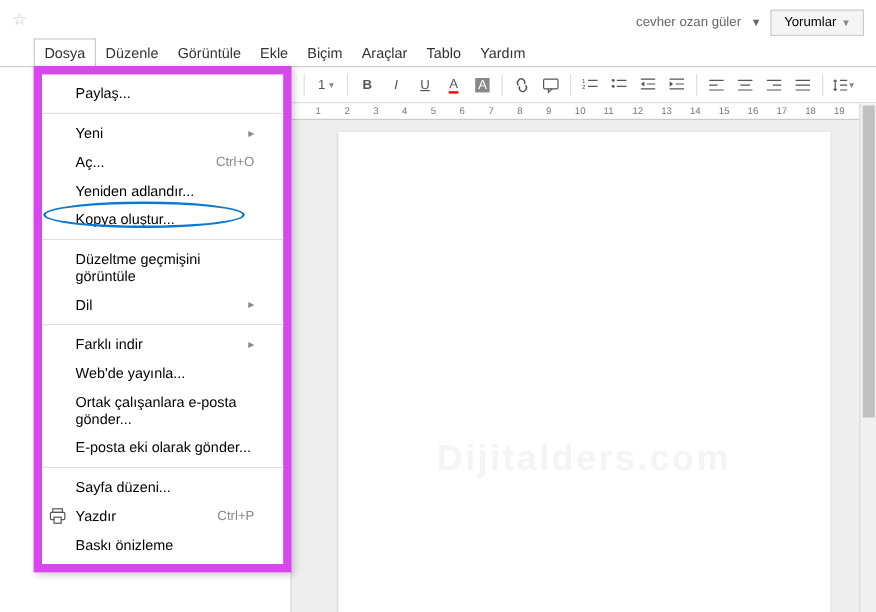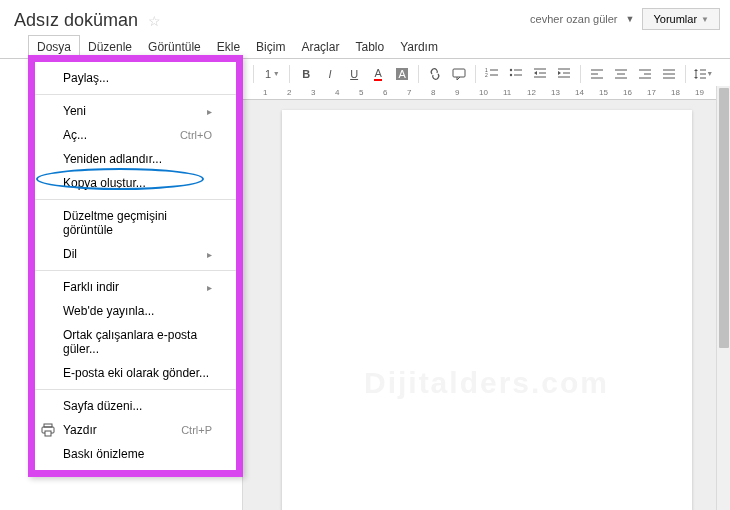--- a/index.html
+++ b/index.html
@@ -44,21 +44,20 @@
   .vscroll { position: absolute; right: 0; top: 0; bottom: 0; width: 14px; background: #f0f0f0; border-left: 1px solid #dadada; }
   .vscroll-thumb { width: 10px; margin: 2px; height: 260px; background: #c0c0c0; border-radius: 1px; }
   
   svg { display: block; }
 </style>
 </head>
 <body>
 
 <div class="header">
   <div class="header-left">
-    <span class="doc-title">Adsız doküman</span>
     <span class="star-icon">☆</span>
   </div>
   <div class="header-right">
     <span class="user-name">cevher ozan güler</span>
     <span class="user-dropdown">▼</span>
     <button class="comments-btn">
       <span>Yorumlar</span>
       <span class="dd-arrow">▼</span>
     </button>
   </div>
@@ -213,21 +212,21 @@
     </div>
   <div class="dd-divider"></div>
   <div class="dd-item">
       <span>Farklı indir</span>
       <span class="dd-submenu-arrow">▸</span>
     </div>
   <div class="dd-item">
       <span>Web'de yayınla...</span>
     </div>
   <div class="dd-item">
-      <span>Ortak çalışanlara e-posta güler...</span>
+      <span>Ortak çalışanlara e-posta gönder...</span>
     </div>
   <div class="dd-item">
       <span>E-posta eki olarak gönder...</span>
     </div>
   <div class="dd-divider"></div>
   <div class="dd-item">
       <span>Sayfa düzeni...</span>
     </div>
   <div class="dd-item">
     <span class="dd-icon">

